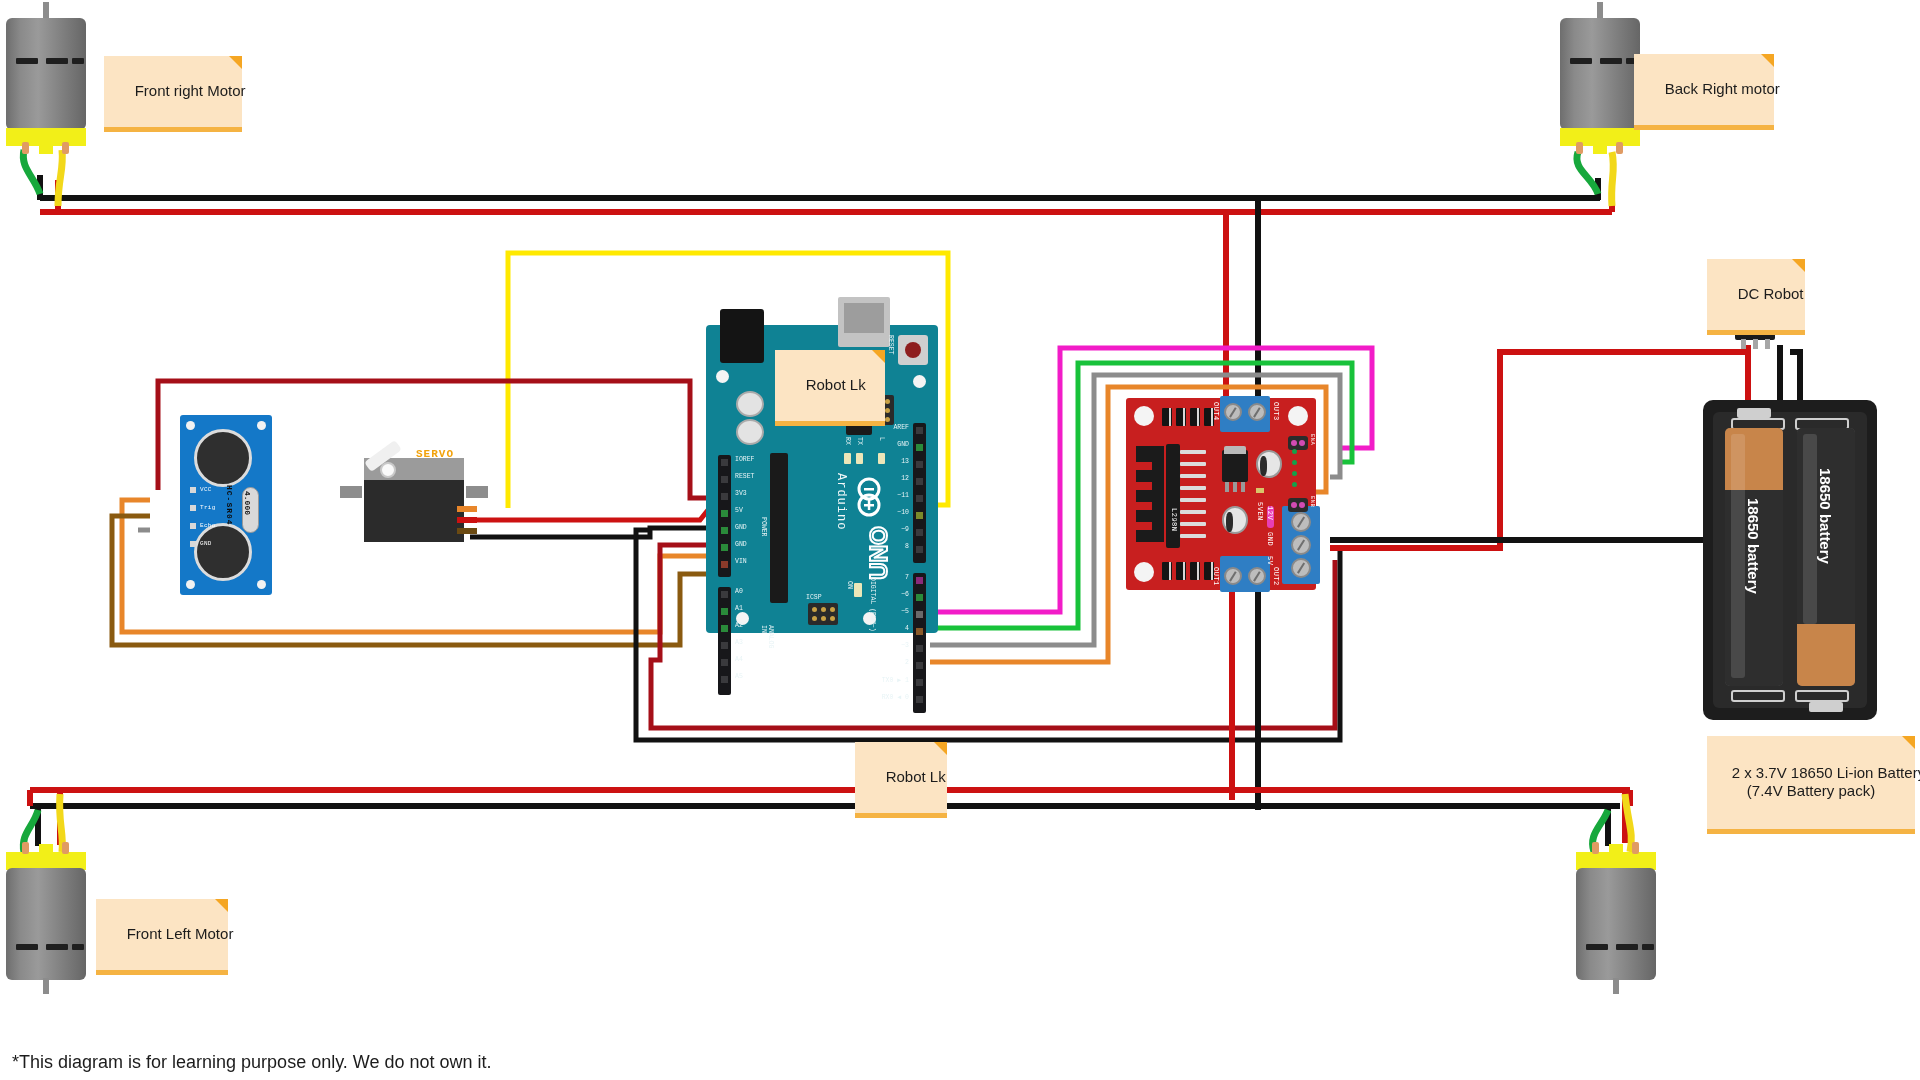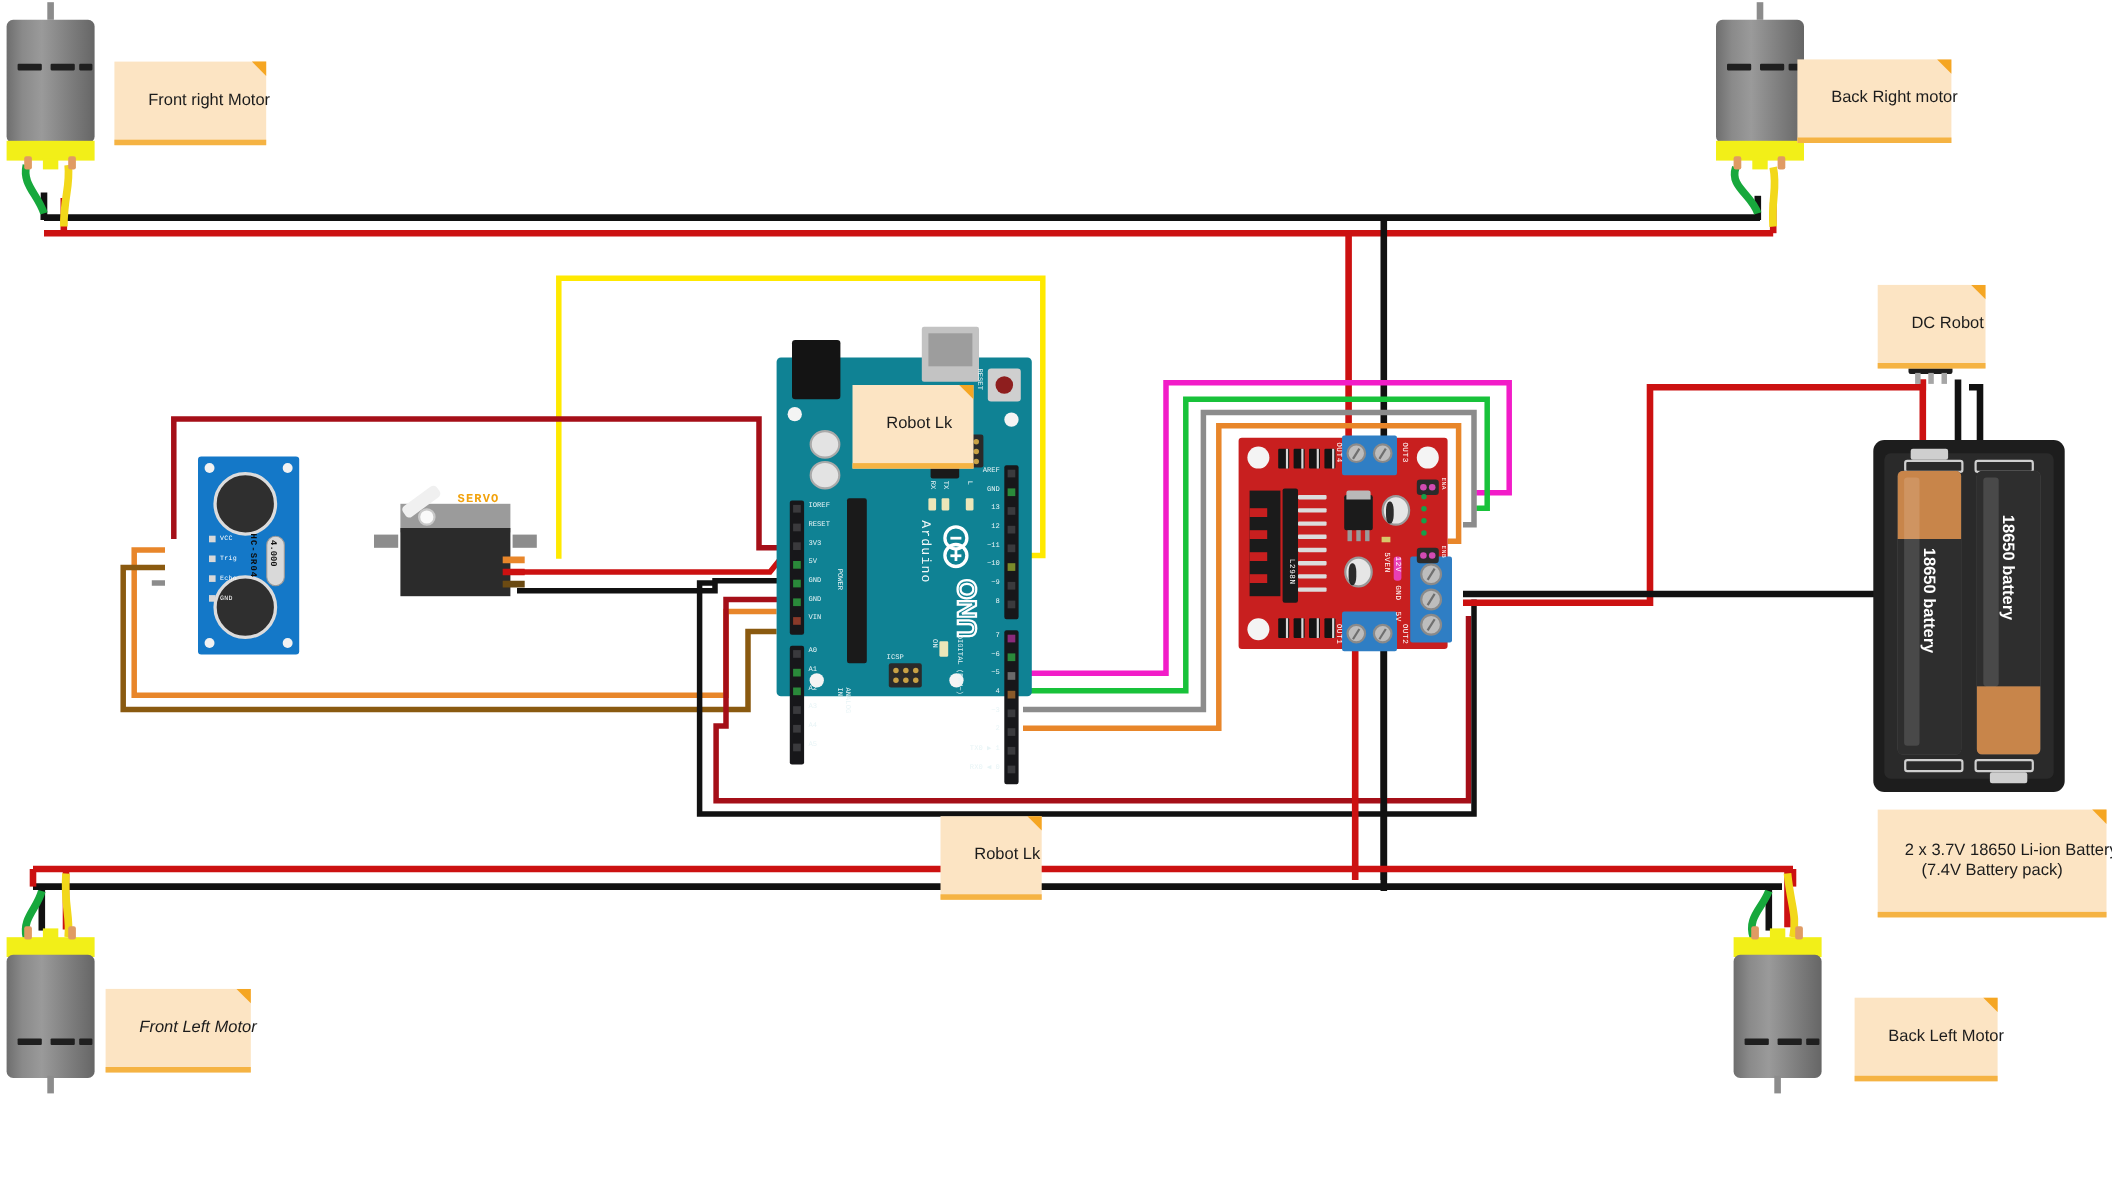--- a/index.html
+++ b/index.html
@@ -610,22 +610,20 @@
 
   <div class="note" style="left:855px;top:742px;width:92px;">
     <span class="fold"></span><span>Robot Lk</span>
   </div>
 
   <div class="note center" style="left:1707px;top:736px;width:208px;padding:10px 8px 11px 8px;">
     <span class="fold"></span><span>2 x 3.7V 18650 Li-ion Battery
 (7.4V Battery pack)</span>
   </div>
 
-  <div class="note" style="left:96px;top:899px;width:132px;font-style:italic;">
+  <div class="note" style="left:96px;top:899px;width:132px;">
     <span class="fold"></span><span>Front Left Motor</span>
   </div>
 
-  <div class="note" style="left:1686px;top:907px;width:130px;">
-    <span class="fold"></span><span>Back Left Motor</span>
-  </div>
-
+
+  <div class="disclaimer" style="left:12px;top:1052px;">*This diagram is for learning purpose only. We do not own it.</div>
 
 </div>
 
 </body></html>

